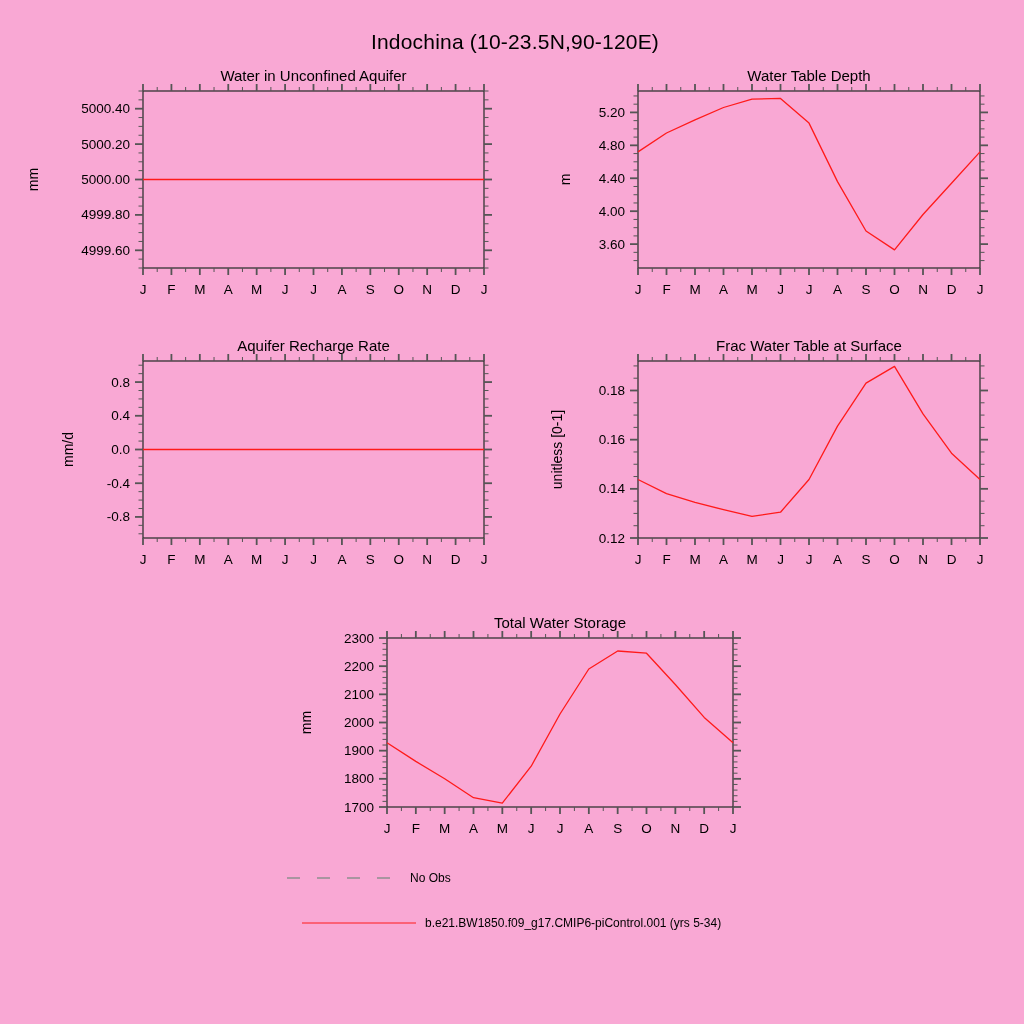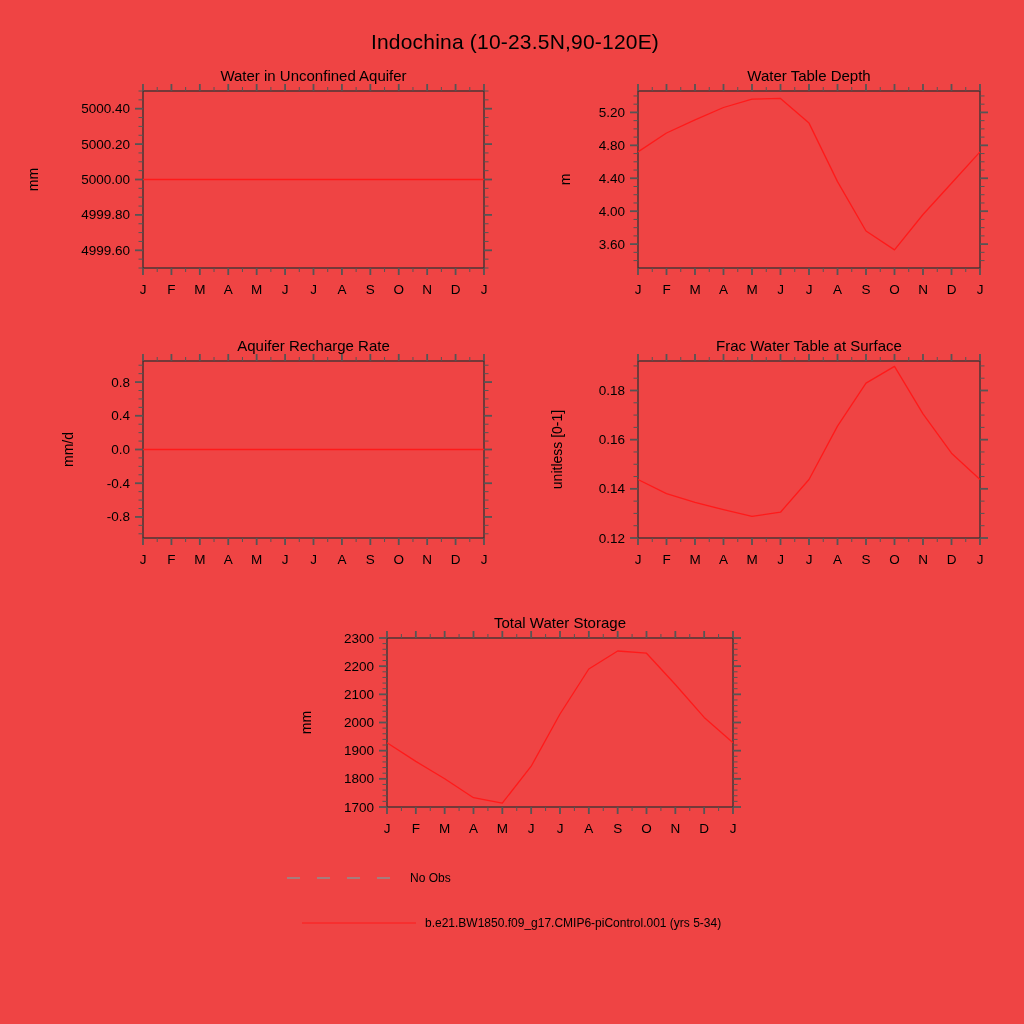--- a/index.html
+++ b/index.html
@@ -1,20 +1,20 @@
 <!DOCTYPE html>
 <html><head>
 <meta charset="utf-8">
 <style>
   html, body { margin: 0; padding: 0; background: #ffffff; }
   .canvas {
     position: relative;
     width: 1024px;
     height: 1024px;
-    background: #ef4444;
+    background: #f9a8d4;
     font-family: "Liberation Sans", sans-serif;
     overflow: hidden;
   }
   .main-title {
     position: absolute;
     top: 30px;
     left: 0;
     width: 1030px;
     text-align: center;
     font-size: 21px;

